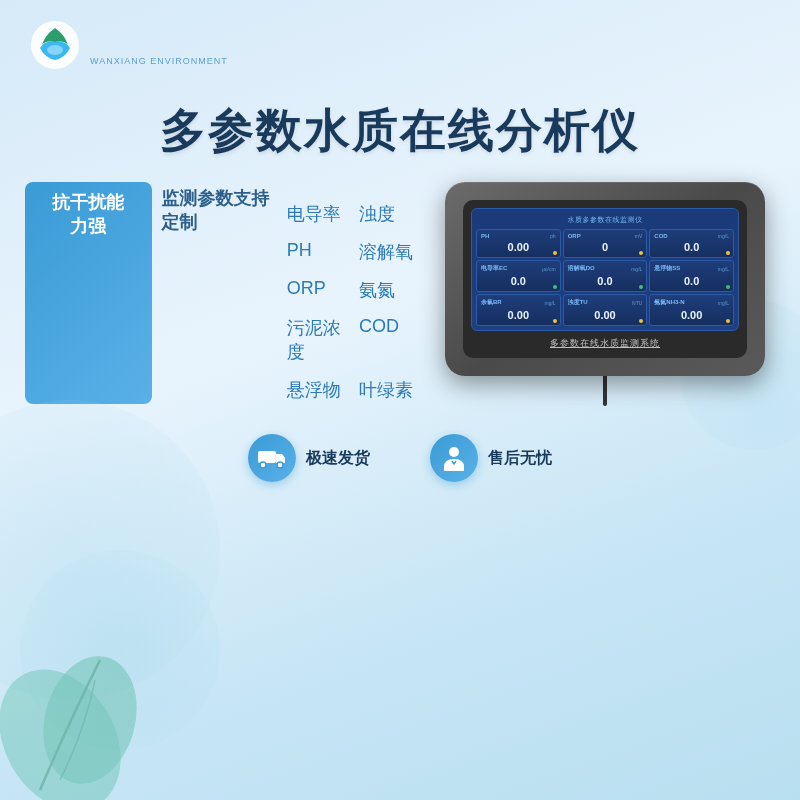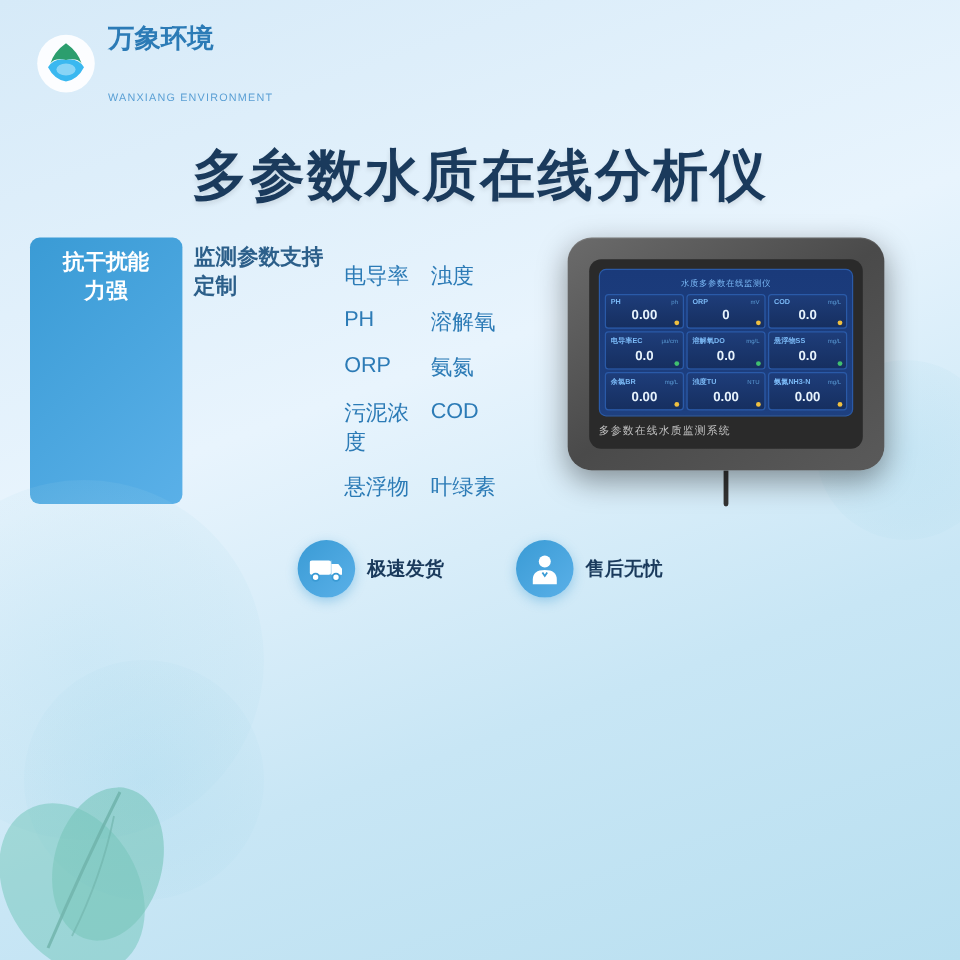--- a/index.html
+++ b/index.html
@@ -123,21 +123,21 @@
       width: 340px;
       display: flex;
       flex-direction: column;
       align-items: center;
     }
 
     .device-outer {
       background: linear-gradient(145deg, #6b6b6b 0%, #4a4a4a 50%, #5a5a5a 100%);
       border-radius: 20px;
       padding: 18px;
-      width: 264px;
+      width: 320px;
       box-shadow: 0 8px 25px rgba(0,0,0,0.4), inset 0 1px 0 rgba(255,255,255,0.1);
       position: relative;
     }
 
     .device-inner {
       background: #2a2a2a;
       border-radius: 10px;
       padding: 8px;
     }
 
@@ -201,25 +201,26 @@
       height: 4px;
       border-radius: 50%;
       position: absolute;
       bottom: 2px;
       right: 3px;
     }
     .dot-yellow { background: #f0c040; }
     .dot-green { background: #40c070; }
 
     .device-label {
-      text-align: left;
+      text-align: center;
       color: #c0c0c0;
       font-size: 9px;
       margin-top: 6px;
       letter-spacing: 1px;
+      text-decoration: underline;
     }
 
     
     .cable {
       width: 4px;
       height: 30px;
       background: #333;
       margin: 0 auto;
       border-radius: 0 0 3px 3px;
     }
@@ -283,21 +284,20 @@
 
 <div class="header">
   <div class="logo-container">
     <svg class="logo-icon" viewBox="0 0 50 50" xmlns="http://www.w3.org/2000/svg">
       <circle cx="25" cy="25" r="24" fill="white" opacity="0.9"></circle>
       <path d="M25,8 Q35,15 38,25 Q35,20 25,22 Q15,20 12,25 Q15,15 25,8Z" fill="#2c9e6e"></path>
       <path d="M10,28 Q15,20 25,22 Q35,20 40,28 Q35,38 25,40 Q15,38 10,28Z" fill="#3ab8f0"></path>
       <ellipse cx="25" cy="30" rx="8" ry="5" fill="white" opacity="0.4"></ellipse>
     </svg>
     <div class="logo-text">
-      <span class="logo-cn">万象环境</span>
       <span class="logo-en">WANXIANG ENVIRONMENT</span>
     </div>
   </div>
 </div>
 
 <div class="main-title">
   <h1>多参数水质在线分析仪</h1>
 </div>
 
 <div class="content-area">

